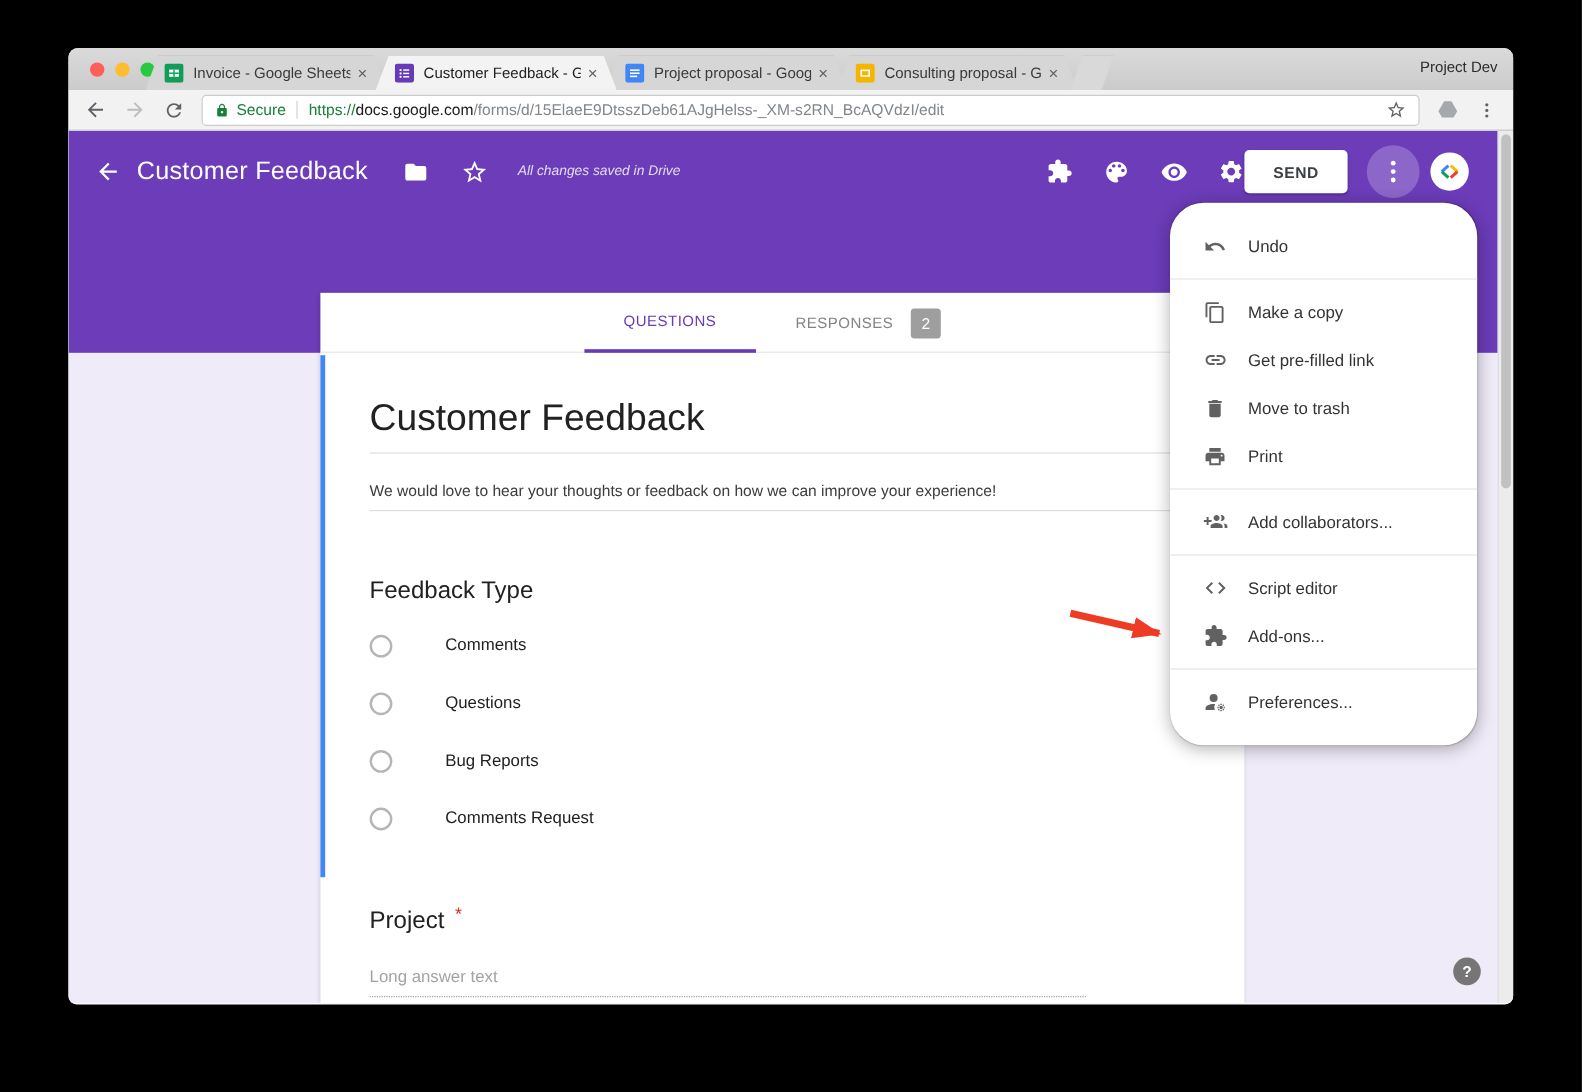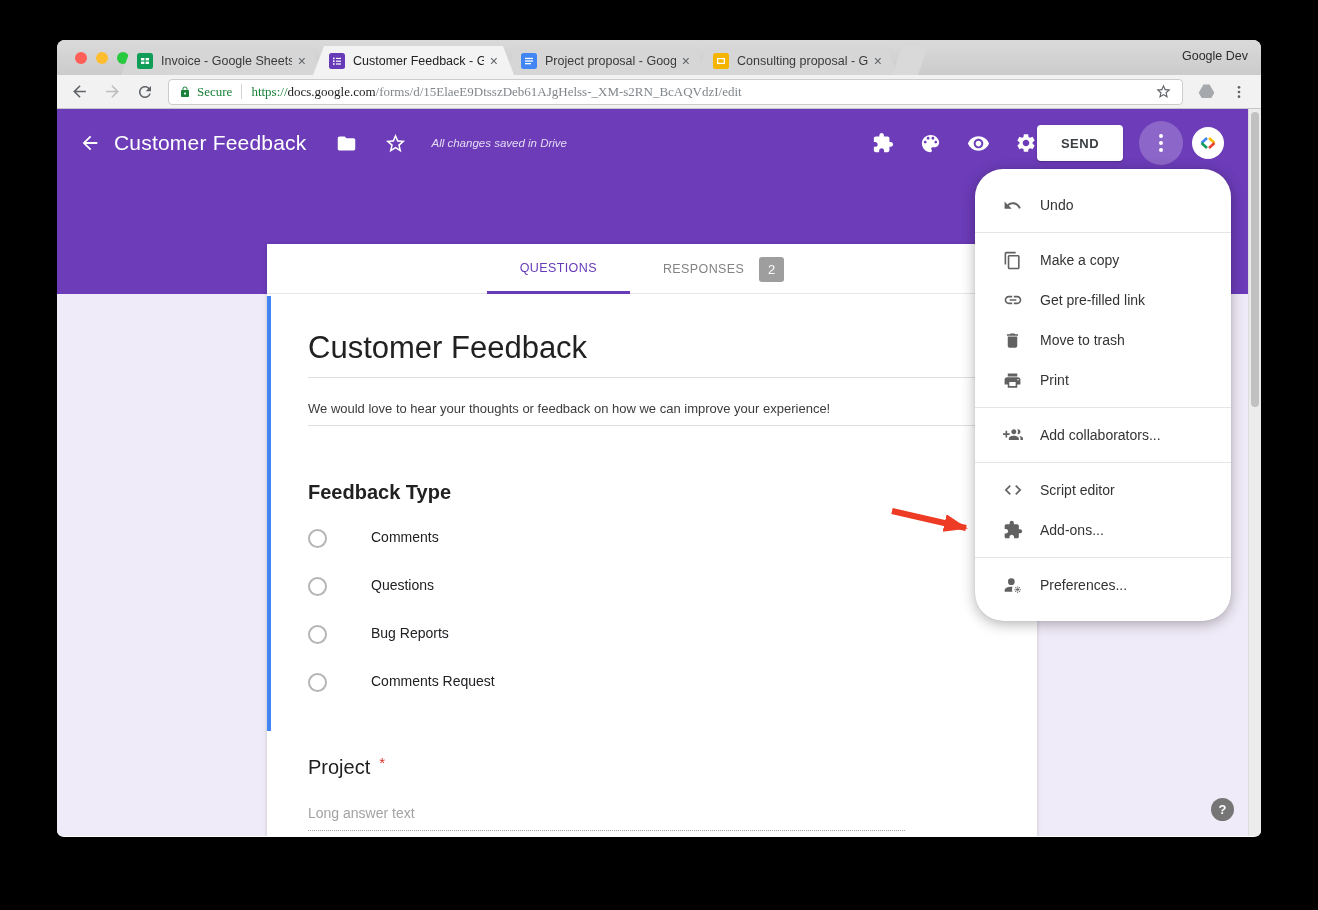--- a/index.html
+++ b/index.html
@@ -29,21 +29,21 @@
   .newtab-stub { width:36px; height:29px; background:#d9d9d9; margin-left:-6px;
                  clip-path:polygon(10px 0, 100% 0, calc(100% - 10px) 100%, 0 100%);
                  filter:drop-shadow(0 0 .6px rgba(0,0,0,.5)); }
   .profile-name { position:absolute; right:13px; top:9px; font-size:12.5px; color:#2c2c2c; }
 
   
   .toolbar { height:34px; background:#f2f2f2; border-bottom:1px solid #c6c6c6;
              display:flex; align-items:center; padding:0 12px; gap:13px; }
   .nav-icon { width:20px; height:20px; display:flex; align-items:center; justify-content:center; }
   .urlbox { flex:1; height:26px; background:#fff; border:1px solid #cccccc; border-radius:4px;
-            display:flex; align-items:center; padding:0 10px; font-size:13px; min-width:0;font-family:Liberation Serif, serif; }
+            display:flex; align-items:center; padding:0 10px; font-size:13px; min-width:0; }
   .lock-wrap { display:flex; align-items:center; margin-right:6px; }
   .secure-label { color:#188038; }
   .url-sep { width:1px; height:15px; background:#d2d2d2; margin:0 9px; }
   .url-scheme { color:#188038; }
   .url-domain { color:#1b1b1b; }
   .url-path { color:#80868b; white-space:nowrap; overflow:hidden; }
   .url-star { margin-left:auto; display:flex; }
 
   
   .content { position:relative; height:727px; background:#f0ebf8; overflow:hidden; }
@@ -76,21 +76,21 @@
   .qr-tab.active { color:#673ab7; border-bottom:3px solid #673ab7; }
   .qr-tab.inactive { color:#838383; }
   .resp-badge { margin-left:15px; width:25px; height:25px; background:#9e9e9e; color:#fff;
                 border-radius:3px; display:flex; align-items:center; justify-content:center; font-size:13px; }
   .blue-stripe { position:absolute; left:0; top:52px; width:4px; height:435px; background:#4285f4; }
 
   .f-title { position:absolute; left:41px; top:86px; font-size:31px; color:#212121; font-weight:400; }
   .hr1 { position:absolute; left:41px; right:44px; top:133px; border-top:1px solid #dedede; }
   .f-desc { position:absolute; left:41px; top:157px; font-size:13px; color:#3c3c3c; }
   .hr2 { position:absolute; left:41px; right:44px; top:181px; border-top:1px solid #dedede; }
-  .q1-title { position:absolute; left:41px; top:237px; font-size:20px; color:#212121;font-weight:bold; }
+  .q1-title { position:absolute; left:41px; top:237px; font-size:20px; color:#212121; }
   .opt-row { position:absolute; left:41px; height:24px; display:flex; align-items:flex-start;gap:32px; }
   .radio { width:19px; height:19px; border:2px solid #b5b5b5; border-radius:50%; flex:0 0 19px; }
   .opt-label { margin-left:12px; font-size:14px; color:#202124; }
   .q2-title { position:absolute; left:41px; top:512px; font-size:20px; color:#212121; }
   .req-mark { color:#d93025; font-size:15px; margin-left:9px; position:relative; top:-6px; }
   .long-placeholder { position:absolute; left:41px; top:561px; font-size:14px; color:#a3a3a3; }
   .dotline { position:absolute; left:41px; top:586px; width:597px; border-top:1px dotted #a5a5a5; }
 
   
   .menu { position:absolute; left:918px; top:60px; width:256px; height:452px; background:#fff;
@@ -165,21 +165,21 @@
         <svg class="favicon" viewBox="0 0 16 16">
             <rect width="16" height="16" rx="2.5" fill="#f4b400"></rect>
             <rect x="4" y="5" width="8" height="6" fill="#fff"></rect>
             <rect x="5.3" y="6.3" width="5.4" height="3.4" fill="#f4b400"></rect>
           </svg>
         <span class="tab-title">Consulting proposal - Go</span>
         <span class="close-x">×</span>
       </div>
 
       <div class="newtab-stub"></div>
-      <span class="profile-name">Google Dev</span>
+      <span class="profile-name">Project Dev</span>
     </div>
 
     <div class="toolbar">
       <span class="nav-icon">
           <svg width="19" height="19" viewBox="0 0 24 24" fill="#5f6368">
             <path d="M20 11H7.83l5.59-5.59L12 4l-8 8 8 8 1.41-1.41L7.83 13H20v-2z"></path>
           </svg>
         </span>
       <span class="nav-icon">
           <svg width="19" height="19" viewBox="0 0 24 24" fill="#bdbdbd">

